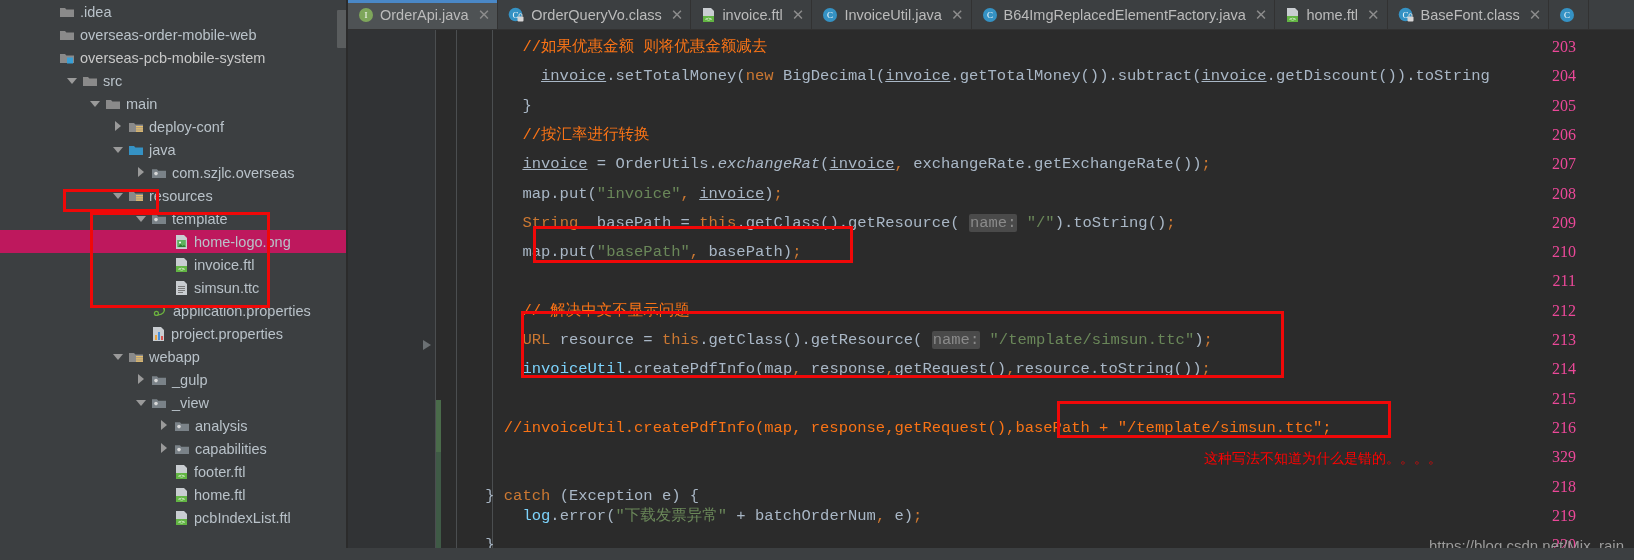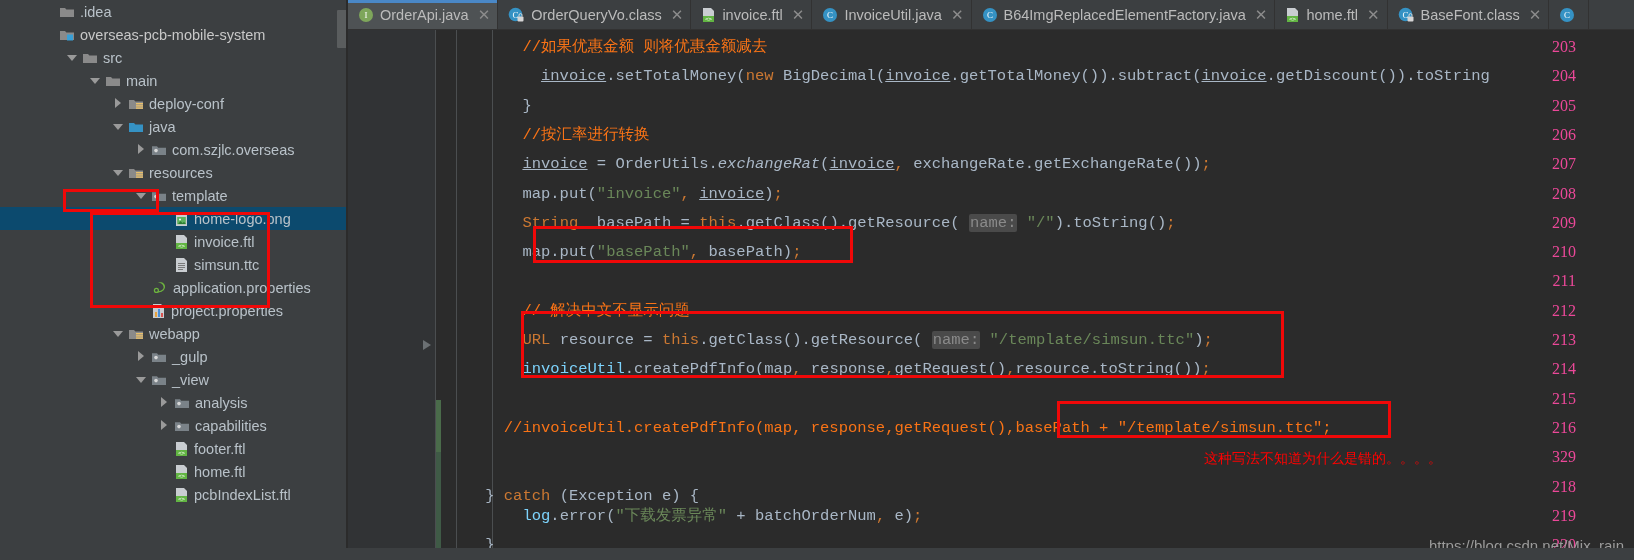--- a/index.html
+++ b/index.html
@@ -22,21 +22,21 @@
   .tree-row {
     position: relative;
     height: 23px;
     display: flex;
     align-items: center;
     font-size: 14.5px;
     color: #a9b7c6;
     white-space: nowrap;
     padding-left: 36px;
   }
-  .tree-row.selected { background: #0c4a6e; }
+  .tree-row.selected { background: #be185d; }
   .tree-row.bold { font-weight: normal; color: #bbbbbb; }
   .arrow {
     width: 11px; height: 11px;
     flex: 0 0 11px;
     position: relative;
     margin-right: 4px;
   }
   .arrow.down::before {
     content: "";
     position: absolute; left: 0; top: 3px;
@@ -195,20 +195,30 @@
     <div id="tree-rows">
         <div class="tree-row">
           <span style="display: inline-block; flex: 0 0 auto; width: 8px;"></span>
           <span class="arrow "></span>
           <span class="ico">
             <svg width="16" height="14">
               <path d="M1 3h5l1.4 1.6H15V12H1z" fill="#8a8a8a"></path>
             </svg>
           </span>
           <span class="lbl">.idea</span>
+        </div>
+        <div class="tree-row">
+          <span style="display: inline-block; flex: 0 0 auto; width: 8px;"></span>
+          <span class="arrow "></span>
+          <span class="ico">
+            <svg width="16" height="14">
+              <path d="M1 3h5l1.4 1.6H15V12H1z" fill="#8a8a8a"></path>
+            </svg>
+          </span>
+          <span class="lbl">overseas-order-mobile-web</span>
         </div>
         <div class="tree-row bold">
           <span style="display: inline-block; flex: 0 0 auto; width: 8px;"></span>
           <span class="arrow "></span>
           <span class="ico">
             <svg width="16" height="14">
               <path d="M1 3h5l1.4 1.6H15V12H1z" fill="#8a8a8a"></path>
               <rect x="8" y="6.5" width="6" height="6" fill="#389fd6"></rect>
             </svg>
           </span>

